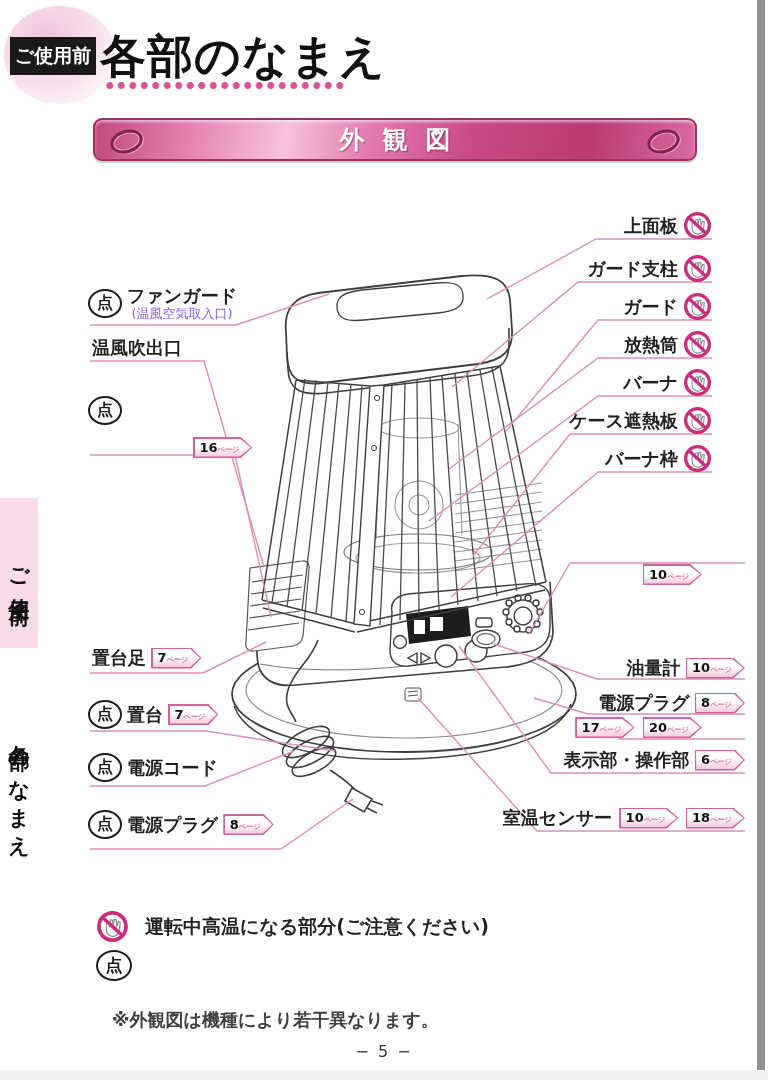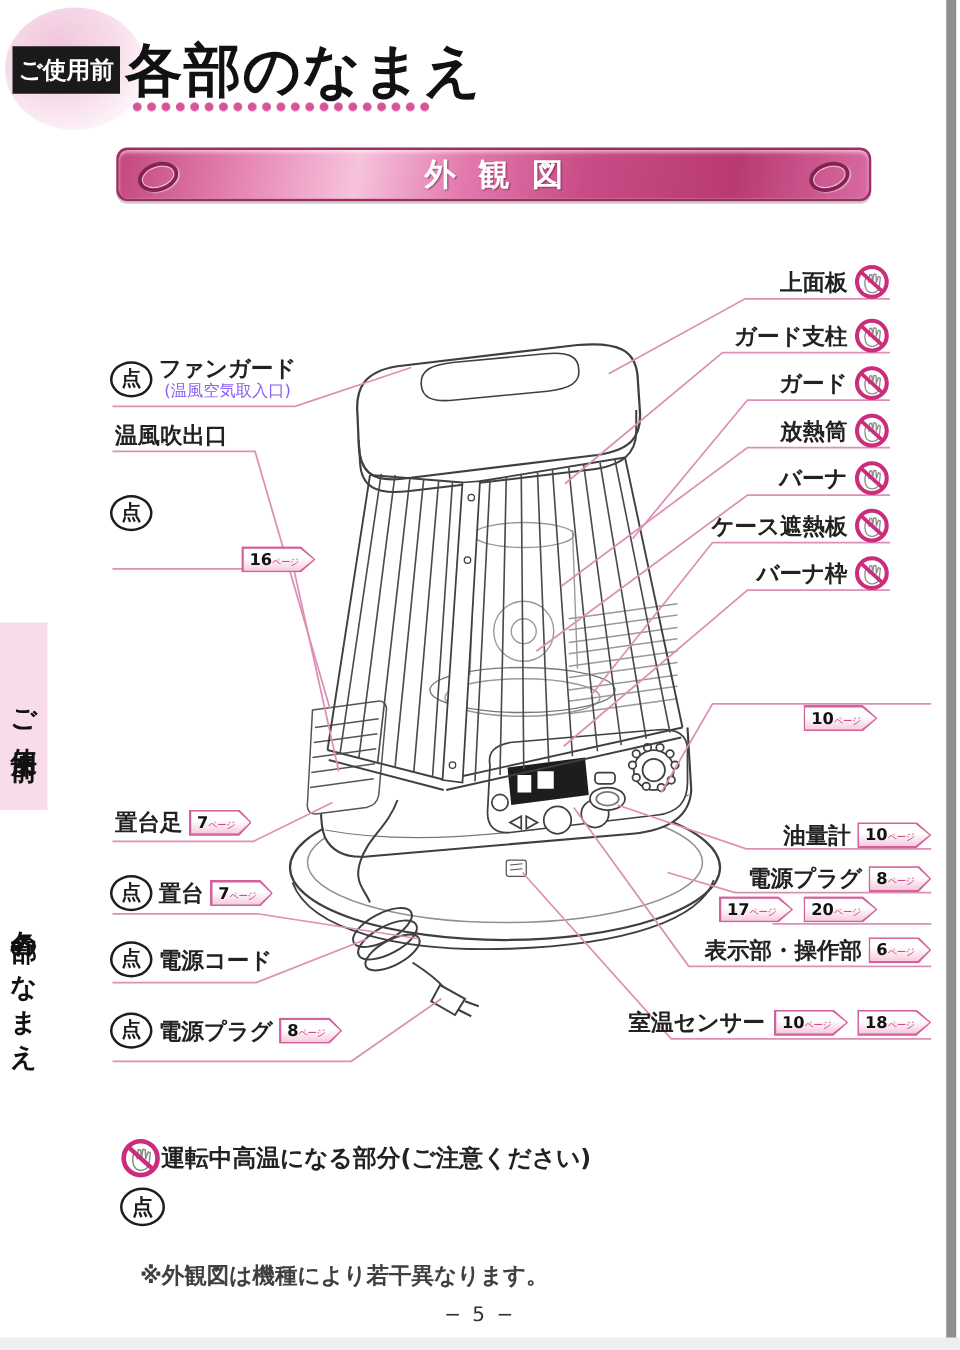--- a/index.html
+++ b/index.html
@@ -44,21 +44,21 @@
       display:flex;align-items:center;justify-content:center;font-weight:bold;font-size:16px;box-sizing:border-box;}
   .pt i{font-style:normal;}
   .pt.big{width:36px;height:31px;font-size:17px;}
   .badge{display:inline-block;background:#d3619c;clip-path:polygon(0 0,80% 0,100% 50%,80% 100%,0 100%);
       padding:1.5px;flex:none;}
   .bin{display:block;clip-path:polygon(0 0,80% 0,100% 50%,80% 100%,0 100%);
       background:linear-gradient(180deg,#ffffff 40%,#f5cade 100%);padding:1px 12px 1px 5px;line-height:13px;}
   .bin b{font-size:13px;color:#111;} 
   .bin u{text-decoration:none;font-size:7.5px;color:#c9417f;letter-spacing:-0.5px;}
   
-  .legend-row{position:absolute;left:96px;display:flex;align-items:center;gap:0;justify-content:space-between;}
+  .legend-row{position:absolute;left:96px;display:flex;align-items:center;gap:16px;justify-content:space-between;}
   .legend-row .txt{font-size:19px;}
   .note{position:absolute;left:112px;top:1008px;font-size:18px;font-weight:600;color:#404040;}
   .pageno{position:absolute;left:0;right:0;top:1042px;text-align:center;font-size:16px;letter-spacing:2px;color:#333;}
   svg.art{position:absolute;left:0;top:0;pointer-events:none;}
 </style>
 </head>
 <body>
 
 <div class="page">
 

